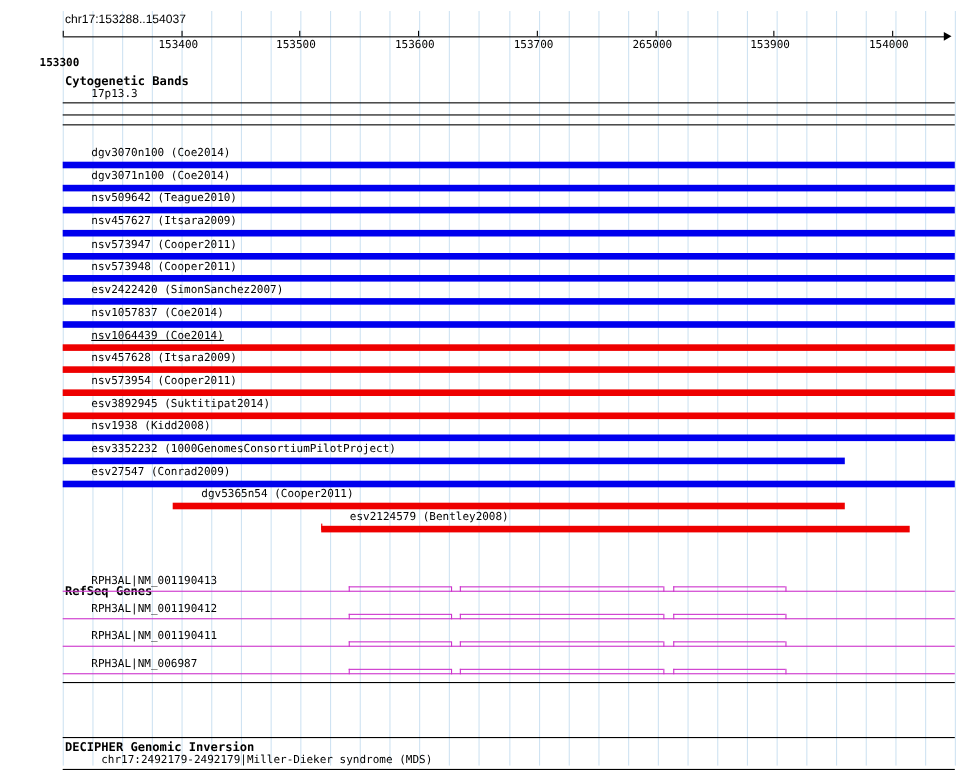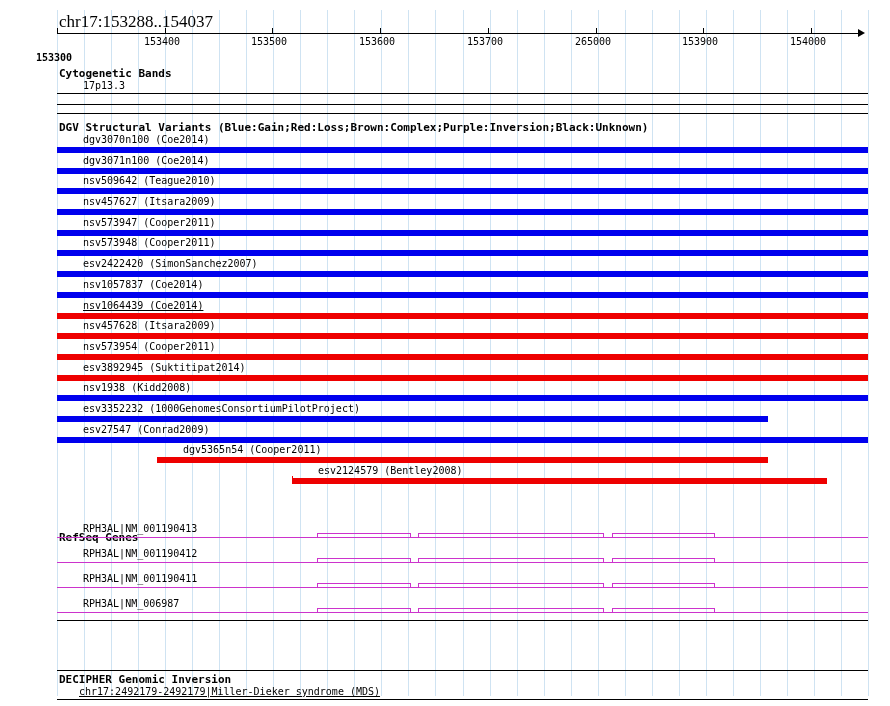--- a/index.html
+++ b/index.html
@@ -22,23 +22,23 @@
     background: #cfe3f2;
   }
   .ruler-label {
     position: absolute;
     font-size: 10px;
     color: #000;
     font-family: "DejaVu Sans Mono", monospace;
   }
   .coord-title {
     position: absolute;
-    font-size: 17px;
-    color: #000;
-    font-family: Liberation Serif, serif;
+    font-size: 11px;
+    color: #000;
+    font-family: Liberation Sans, sans-serif;
     white-space: nowrap;
   }
   .axis-line {
     position: absolute;
     height: 1px;
     background: #000;
   }
   .tick {
     position: absolute;
     width: 1px;
@@ -158,21 +158,20 @@
       <div class="ruler-label" style="left: 682px; top: 36px;">153900</div>
       <div class="ruler-label" style="left: 790px; top: 36px;">154000</div>
     </div>
 
   <div class="section-title" style="left:59px; top:67px;">Cytogenetic Bands</div>
   <div class="track-label" style="left:59px; top:80px;">17p13.3</div>
   <div class="hrule" style="top:93px;"></div>
   <div class="hrule" style="top:104px;"></div>
   <div class="hrule" style="top:113px;"></div>
 
-  <div class="section-title" style="left:59px; top:121px;">DGV Structural Variants (Blue:Gain;Red:Loss;Brown:Complex;Purple:Inversion;Black:Unknown)</div>
   <div id="dgv-tracks">
       <div class="track-label" style="left: 59px; top: 134px;">dgv3070n100 (Coe2014)</div>
       <div class="var-bar" style="left: 57px; width: 811px; top: 147px; background: rgb(0, 0, 238);"></div>
       <div class="track-label" style="left: 59px; top: 155px;">dgv3071n100 (Coe2014)</div>
       <div class="var-bar" style="left: 57px; width: 811px; top: 168px; background: rgb(0, 0, 238);"></div>
       <div class="track-label" style="left: 59px; top: 175px;">nsv509642 (Teague2010)</div>
       <div class="var-bar" style="left: 57px; width: 811px; top: 188px; background: rgb(0, 0, 238);"></div>
       <div class="track-label" style="left: 59px; top: 196px;">nsv457627 (Itsara2009)</div>
       <div class="var-bar" style="left: 57px; width: 811px; top: 209px; background: rgb(0, 0, 238);"></div>
       <div class="track-label" style="left: 59px; top: 217px;">nsv573947 (Cooper2011)</div>
@@ -248,16 +247,16 @@
       <div class="gene-seg" style="left: 418px; width: 1px; height: 5px; top: 608px;"></div>
       <div class="gene-seg" style="left: 603px; width: 1px; height: 5px; top: 608px;"></div>
       <div class="gene-seg" style="left: 612px; width: 102px; height: 1px; top: 608px;"></div>
       <div class="gene-seg" style="left: 612px; width: 1px; height: 5px; top: 608px;"></div>
       <div class="gene-seg" style="left: 714px; width: 1px; height: 5px; top: 608px;"></div>
     </div>
   <div class="hrule" style="top:620px;"></div>
   <div class="hrule" style="top:670px;"></div>
 
   <div class="section-title" style="left:59px; top:673px;">DECIPHER Genomic Inversion</div>
-  <div class="track-label" style="left:55px; top:686px;text-decoration:underline;">chr17:2492179-2492179|Miller-Dieker syndrome (MDS)</div>
+  <div class="track-label" style="left:68px; top:686px;">chr17:2492179-2492179|Miller-Dieker syndrome (MDS)</div>
   <div class="hrule" style="top:699px;"></div>
 
 </div>
 
 </body></html>

